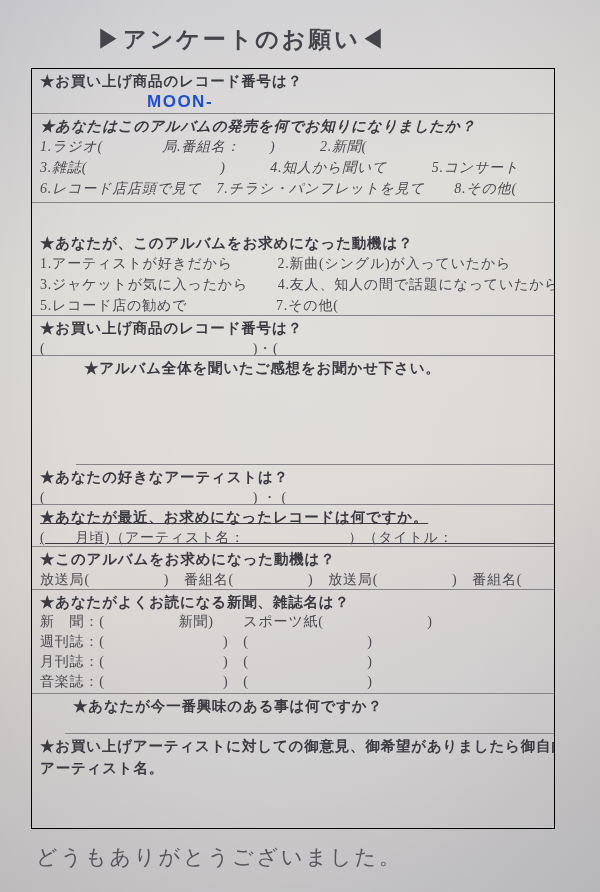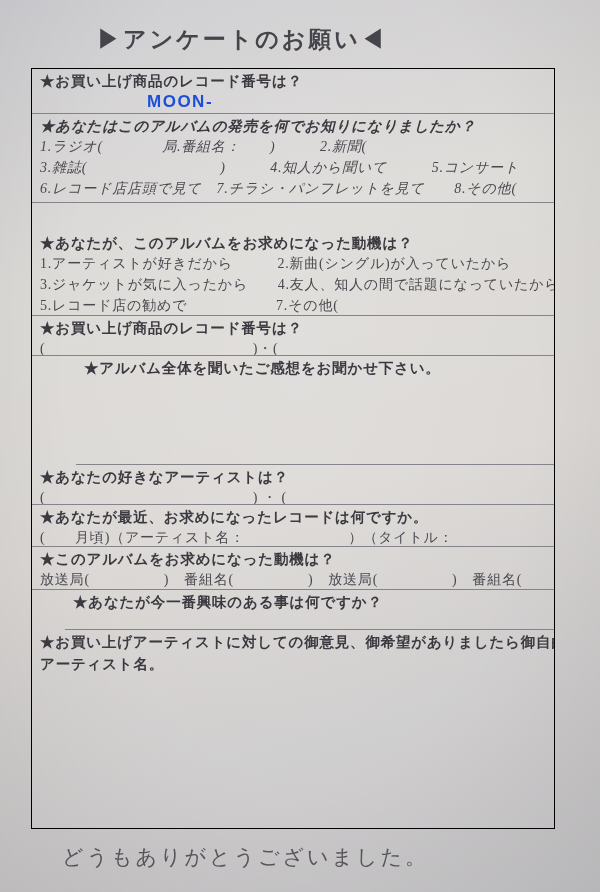--- a/index.html
+++ b/index.html
@@ -47,28 +47,28 @@
     font-family:"Liberation Sans","DejaVu Sans",sans-serif;
     font-size:17px; font-weight:600; letter-spacing:1.5px;
     color:#1d4ed8; padding-left:115px; line-height:22px;
   }
   .s1 { height:45px; }
   .s2 { height:89px;font-style:italic; }
   .s3 { height:85px;margin-top:28px; }
   .s4 { height:40px; }
   .s5 { height:109px;margin-left:44px; }
   .s6 { height:40px; }
-  .s7 { height:42px; }
+  .s7 { height:42px;text-decoration:underline; }
   .s8 { height:43px; }
   .s9 { height:104px; }
   .s9 .line { line-height:20px; }
   .s10 { height:40px;margin-left:33px; }
   .s11 { flex:1; }
   .thanks {
-    position:absolute; left:62px; top:843px;
+    position:absolute; left:36px; top:843px;
     font-family:"Liberation Serif","DejaVu Serif",serif;
     font-size:21px; letter-spacing:3px; color:#56555c;
   }
 </style>
 </head>
 <body>
 
 <div class="vignette"></div>
 
 <div class="page-title">▶アンケートのお願い◀</div>
@@ -111,20 +111,27 @@
   <section class="sec s7">
     <div class="sec-header">★あなたが最近、お求めになったレコードは何ですか。</div>
     <div class="line">(　　月頃)（アーティスト名：　　　　　　　）（タイトル：　　　　　　　　）</div>
   </section>
 
   <section class="sec s8">
     <div class="sec-header">★このアルバムをお求めになった動機は？</div>
     <div class="line">放送局(　　　　　)　番組名(　　　　　)　放送局(　　　　　)　番組名(　　　　)</div>
   </section>
 
+  <section class="sec s9">
+    <div class="sec-header">★あなたがよくお読になる新聞、雑誌名は？</div>
+    <div class="line">新　聞：(　　　　　新聞)　　スポーツ紙(　　　　　　　)</div>
+    <div class="line">週刊誌：(　　　　　　　　)　(　　　　　　　　)</div>
+    <div class="line">月刊誌：(　　　　　　　　)　(　　　　　　　　)</div>
+    <div class="line">音楽誌：(　　　　　　　　)　(　　　　　　　　)</div>
+  </section>
 
   <section class="sec s10">
     <div class="sec-header">★あなたが今一番興味のある事は何ですか？</div>
   </section>
 
   <section class="sec s11">
     <div class="sec-header">★お買い上げアーティストに対しての御意見、御希望がありましたら御自由</div>
     <div class="sec-header">アーティスト名。</div>
   </section>
 

